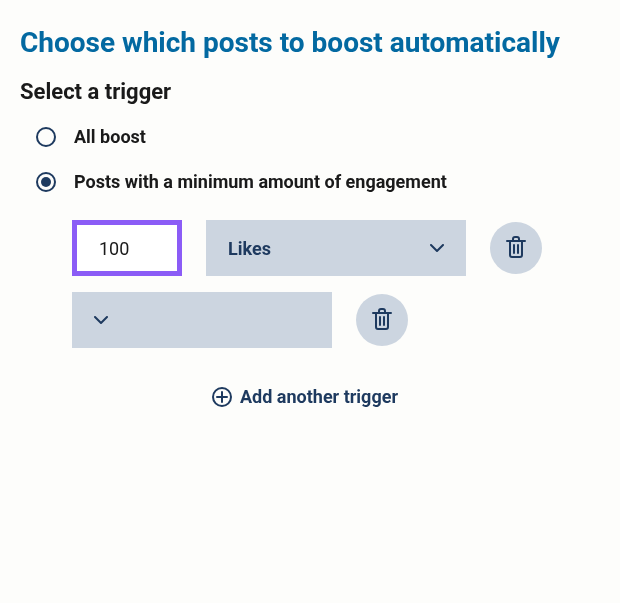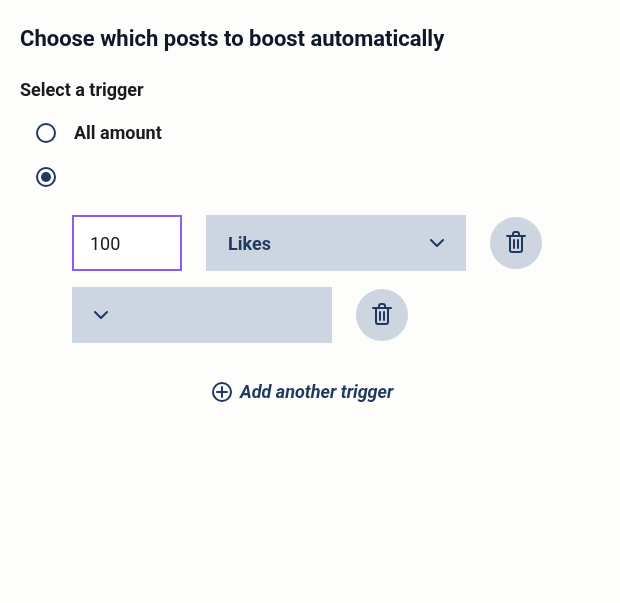--- a/index.html
+++ b/index.html
@@ -8,27 +8,27 @@
       padding: 0;
     }
     body {
       font-family: -apple-system, BlinkMacSystemFont, "Segoe UI", Roboto, "Helvetica Neue", Arial, sans-serif;
       background: #fdfdfb;
       padding: 26px 20px;
       color: #1a1a1a;
       width: 620px;
     }
     .page-title {
+      font-size: 28px;
+      font-weight: 700;
+      color: #0369a1;
+      margin-bottom: 20px;
+    }
+    .section-label {
       font-size: 22px;
-      font-weight: 700;
-      color: #0f172a;
-      margin-bottom: 28px;
-    }
-    .section-label {
-      font-size: 18px;
       font-weight: 700;
       color: #1a1a1a;
       margin-bottom: 22px;
     }
     .radio-group {
       display: flex;
       flex-direction: column;
       gap: 24px;
     }
     .radio-option {
@@ -69,26 +69,26 @@
       gap: 16px;
     }
     .trigger-row {
       display: flex;
       align-items: center;
       gap: 24px;
     }
     .number-input {
       width: 110px;
       height: 56px;
-      border: 2px solid #8b5cf6;
+      border: 5px solid #8b5cf6;
       background: #fff;
       font-size: 18px;
       font-weight: 400;
       color: #1a1a1a;
-      padding: 0 16px;
+      padding: 0 22px;
       font-family: inherit;
     }
     .dropdown {
       width: 260px;
       height: 56px;
       background: #ccd5e0;
       border: none;
       display: flex;
       align-items: center;
       justify-content: space-between;
@@ -118,21 +118,20 @@
       justify-content: center;
       cursor: pointer;
     }
     .add-trigger {
       margin-top: 22px;
       padding-left: 140px;
       display: flex;
       align-items: center;
       gap: 8px;
       cursor: pointer;
-      font-style: italic;
     }
     .add-trigger-label {
       font-size: 18px;
       font-weight: 700;
       color: #1e3a5f;
     }
     .plus-icon {
       width: 20px;
       height: 20px;
       display: flex;
@@ -144,26 +143,27 @@
 <body>
 
 <h1 class="page-title">Choose which posts to boost automatically</h1>
 
 <div class="section-label">Select a trigger</div>
 
 <div class="radio-group">
 
   <div class="radio-option">
     <span class="radio-circle"></span>
-    <span class="radio-label">All amount</span>
+    <span class="radio-label">All boost</span>
   </div>
 
 
   <div class="radio-option">
     <span class="radio-circle selected"></span>
+    <span class="radio-label">Posts with a minimum amount of engagement</span>
   </div>
 
 </div>
 
 <div class="trigger-rows">
 
   <div class="trigger-row">
     <input type="text" class="number-input" value="100" style="">
     <div class="dropdown">
       <span class="dropdown-label">Likes</span>

